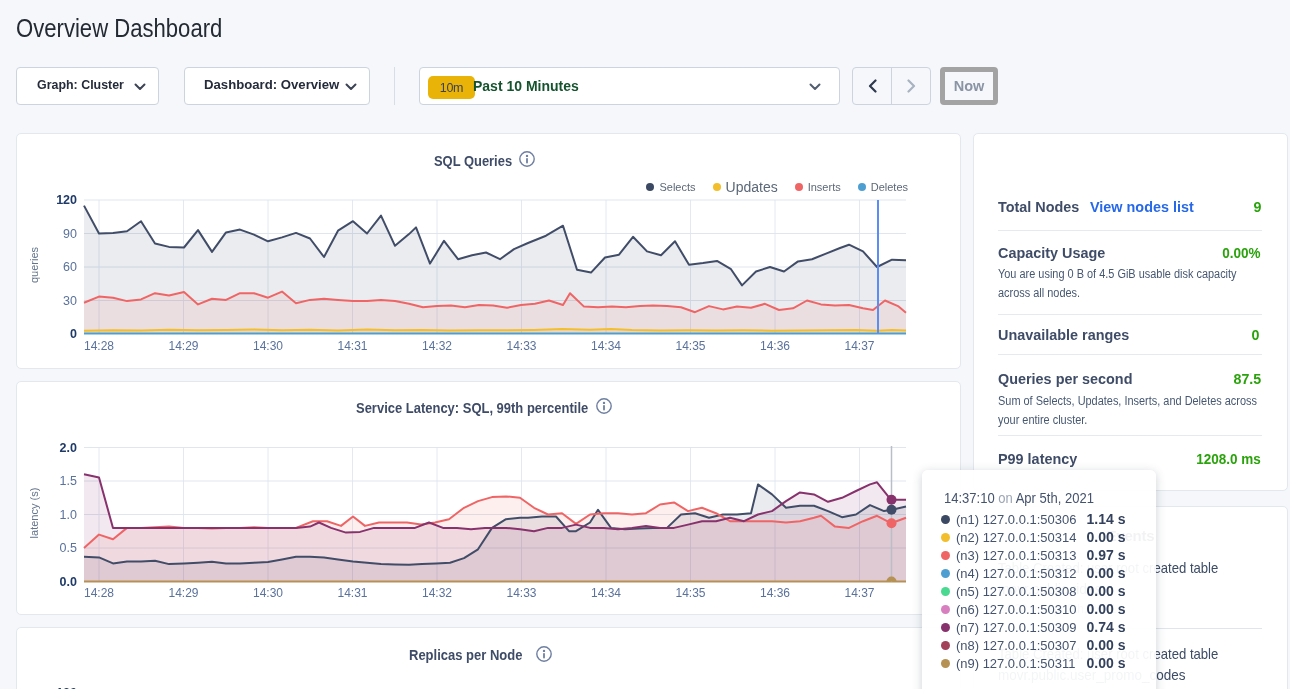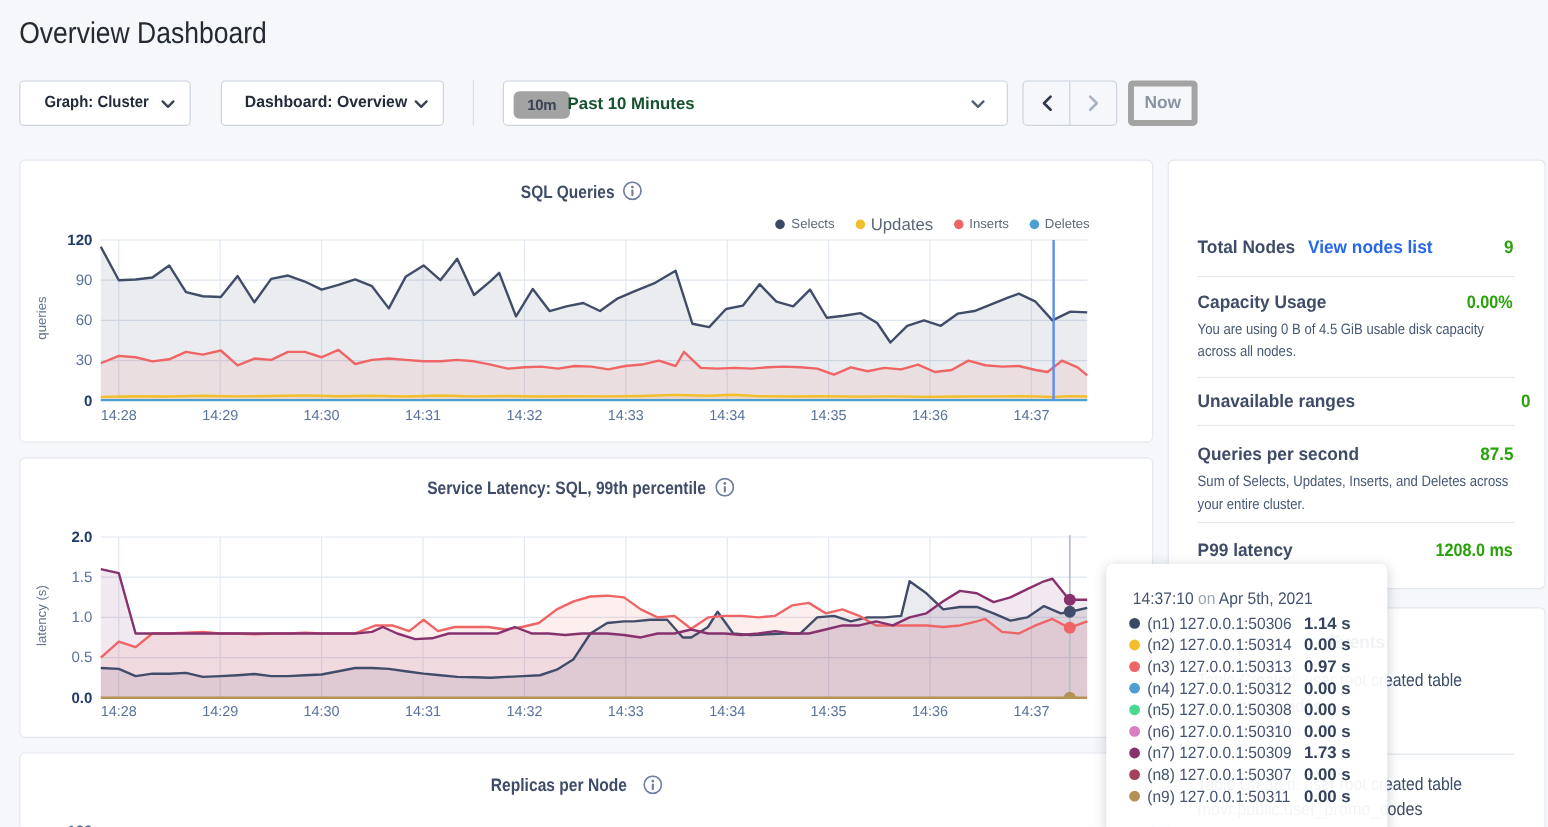--- a/index.html
+++ b/index.html
@@ -21,21 +21,21 @@
 <div class="ddown" style="left:184px;top:67px;width:186px;height:38px">
     <span style="position:absolute;left:19px;top:9px;font-size:13.5px;font-weight:bold;color:#242b3a;transform:scaleX(0.975);transform-origin:0 0">Dashboard: Overview</span>
     <span style="position:absolute;left:160px;top:15px">
       <svg width="12" height="8" viewBox="0 0 12 8" style="display:block">
         <path d="M1.5 1.5 L6 6 L10.5 1.5" fill="none" stroke="#3c4354" stroke-width="2" stroke-linecap="round" stroke-linejoin="round"></path>
       </svg>
     </span>
   </div>
 <div class="abs" style="left:394px;top:67px;width:1px;height:38px;background:#d8dee8"></div>
 <div class="ddown" style="left:419px;top:67px;width:421px;height:38px">
-    <span style="position:absolute;left:8px;top:8px;width:47px;height:23px;background:#a3a3a3;border-radius:5px;display:flex;align-items:center;justify-content:center;font-size:12.5px;font-weight:bold;color:#3a4354;letter-spacing:-0.3px">10m</span>
+    <span style="position:absolute;left:8px;top:8px;width:47px;height:23px;background:#eab308;border-radius:5px;display:flex;align-items:center;justify-content:center;font-size:12.5px;font-weight:normal;color:#3a4354;letter-spacing:-0.3px">10m</span>
     <span style="position:absolute;left:53px;top:10px;font-size:14px;font-weight:bold;color:#14532d">Past 10 Minutes</span>
     <span style="position:absolute;right:18px;top:15px">
       <svg width="12" height="8" viewBox="0 0 12 8" style="display:block">
         <path d="M1.5 1.5 L6 6 L10.5 1.5" fill="none" stroke="#525e70" stroke-width="2" stroke-linecap="round" stroke-linejoin="round"></path>
       </svg>
     </span>
   </div>
 <div class="abs" style="left:852px;top:67px;width:79px;height:38px;border:1px solid #ccd4e0;border-radius:4px;display:flex">
     <div style="flex:1;border-right:1px solid #ccd4e0;display:flex;align-items:center;justify-content:center">
       <svg width="9" height="14" viewBox="0 0 9 14">
@@ -189,21 +189,21 @@
       <span style="margin-left:7px;font-size:15px;font-weight:bold;color:#2668e8;white-space:nowrap;transform:scaleX(0.96);transform-origin:0 0">View nodes list</span>
       <span style="margin-left:auto;font-size:15px;font-weight:bold;color:#2aa20b;white-space:nowrap;transform:scaleX(0.95);transform-origin:100% 0">9</span>
     </div>
     <div class="abs" style="left:24px;right:25px;top:96px;height:1px;background:#e6e9ee"></div>
     <div class="abs" style="left:24px;right:26px;top:110px;display:flex;align-items:baseline">
       <span style="font-size:15px;font-weight:bold;color:#3f4c67;white-space:nowrap;transform:scaleX(0.96);transform-origin:0 0">Capacity Usage</span>
       <span style="margin-left:auto;font-size:15px;font-weight:bold;color:#2aa20b;white-space:nowrap;transform:scaleX(0.9);transform-origin:100% 0">0.00%</span>
     </div>
     <div class="abs" style="left:24px;right:6px;top:130.5px;font-size:12.5px;line-height:19px;color:#475872;white-space:nowrap;transform:scaleX(0.875);transform-origin:0 0">You are using 0 B of 4.5 GiB usable disk capacity<br>across all nodes.</div>
     <div class="abs" style="left:24px;right:25px;top:180px;height:1px;background:#e6e9ee"></div>
-    <div class="abs" style="left:24px;right:12px;top:192px;display:flex;align-items:flex-start">
+    <div class="abs" style="left:24px;right:28px;top:192px;display:flex;align-items:flex-start">
       <span style="font-size:15px;font-weight:bold;color:#3f4c67;white-space:nowrap;transform:scaleX(0.96);transform-origin:0 0">Unavailable ranges</span>
       <span style="margin-left:auto;font-size:15px;font-weight:bold;color:#2aa20b;white-space:nowrap;transform:scaleX(0.95);transform-origin:100% 0">0</span>
     </div>
     <div class="abs" style="left:24px;right:25px;top:220px;height:1px;background:#e6e9ee"></div>
     <div class="abs" style="left:24px;right:26px;top:236px;display:flex;align-items:baseline">
       <span style="font-size:15px;font-weight:bold;color:#3f4c67;white-space:nowrap;transform:scaleX(0.96);transform-origin:0 0">Queries per second</span>
       <span style="margin-left:auto;font-size:15px;font-weight:bold;color:#2aa20b;white-space:nowrap;transform:scaleX(0.95);transform-origin:100% 0">87.5</span>
     </div>
     <div class="abs" style="left:24px;right:6px;top:258px;font-size:12.5px;line-height:19px;color:#475872;white-space:nowrap;transform:scaleX(0.875);transform-origin:0 0">Sum of Selects, Updates, Inserts, and Deletes across<br>your entire cluster.</div>
     <div class="abs" style="left:24px;right:25px;top:301px;height:1px;background:#e6e9ee"></div>
@@ -249,21 +249,21 @@
       <span style="margin-left:auto;font-size:14px;font-weight:bold;color:#33415c;white-space:nowrap">0.00 s</span>
     </div>
     <div class="abs" style="left:18.5px;top:131px;width:185px;display:flex;align-items:center">
       <span style="width:9px;height:9px;border-radius:50%;background:#D77FBF;flex:none"></span>
       <span style="margin-left:6px;font-size:13.5px;color:#44536e;white-space:nowrap;transform:scaleX(0.96);transform-origin:0 50%">(n6) 127.0.0.1:50310</span>
       <span style="margin-left:auto;font-size:14px;font-weight:bold;color:#33415c;white-space:nowrap">0.00 s</span>
     </div>
     <div class="abs" style="left:18.5px;top:149px;width:185px;display:flex;align-items:center">
       <span style="width:9px;height:9px;border-radius:50%;background:#87326D;flex:none"></span>
       <span style="margin-left:6px;font-size:13.5px;color:#44536e;white-space:nowrap;transform:scaleX(0.96);transform-origin:0 50%">(n7) 127.0.0.1:50309</span>
-      <span style="margin-left:auto;font-size:14px;font-weight:bold;color:#33415c;white-space:nowrap">1.73 s</span>
+      <span style="margin-left:auto;font-size:14px;font-weight:bold;color:#33415c;white-space:nowrap">0.74 s</span>
     </div>
     <div class="abs" style="left:18.5px;top:167px;width:185px;display:flex;align-items:center">
       <span style="width:9px;height:9px;border-radius:50%;background:#A3415B;flex:none"></span>
       <span style="margin-left:6px;font-size:13.5px;color:#44536e;white-space:nowrap;transform:scaleX(0.96);transform-origin:0 50%">(n8) 127.0.0.1:50307</span>
       <span style="margin-left:auto;font-size:14px;font-weight:bold;color:#33415c;white-space:nowrap">0.00 s</span>
     </div>
     <div class="abs" style="left:18.5px;top:185px;width:185px;display:flex;align-items:center">
       <span style="width:9px;height:9px;border-radius:50%;background:#B59153;flex:none"></span>
       <span style="margin-left:6px;font-size:13.5px;color:#44536e;white-space:nowrap;transform:scaleX(0.96);transform-origin:0 50%">(n9) 127.0.0.1:50311</span>
       <span style="margin-left:auto;font-size:14px;font-weight:bold;color:#33415c;white-space:nowrap">0.00 s</span>

